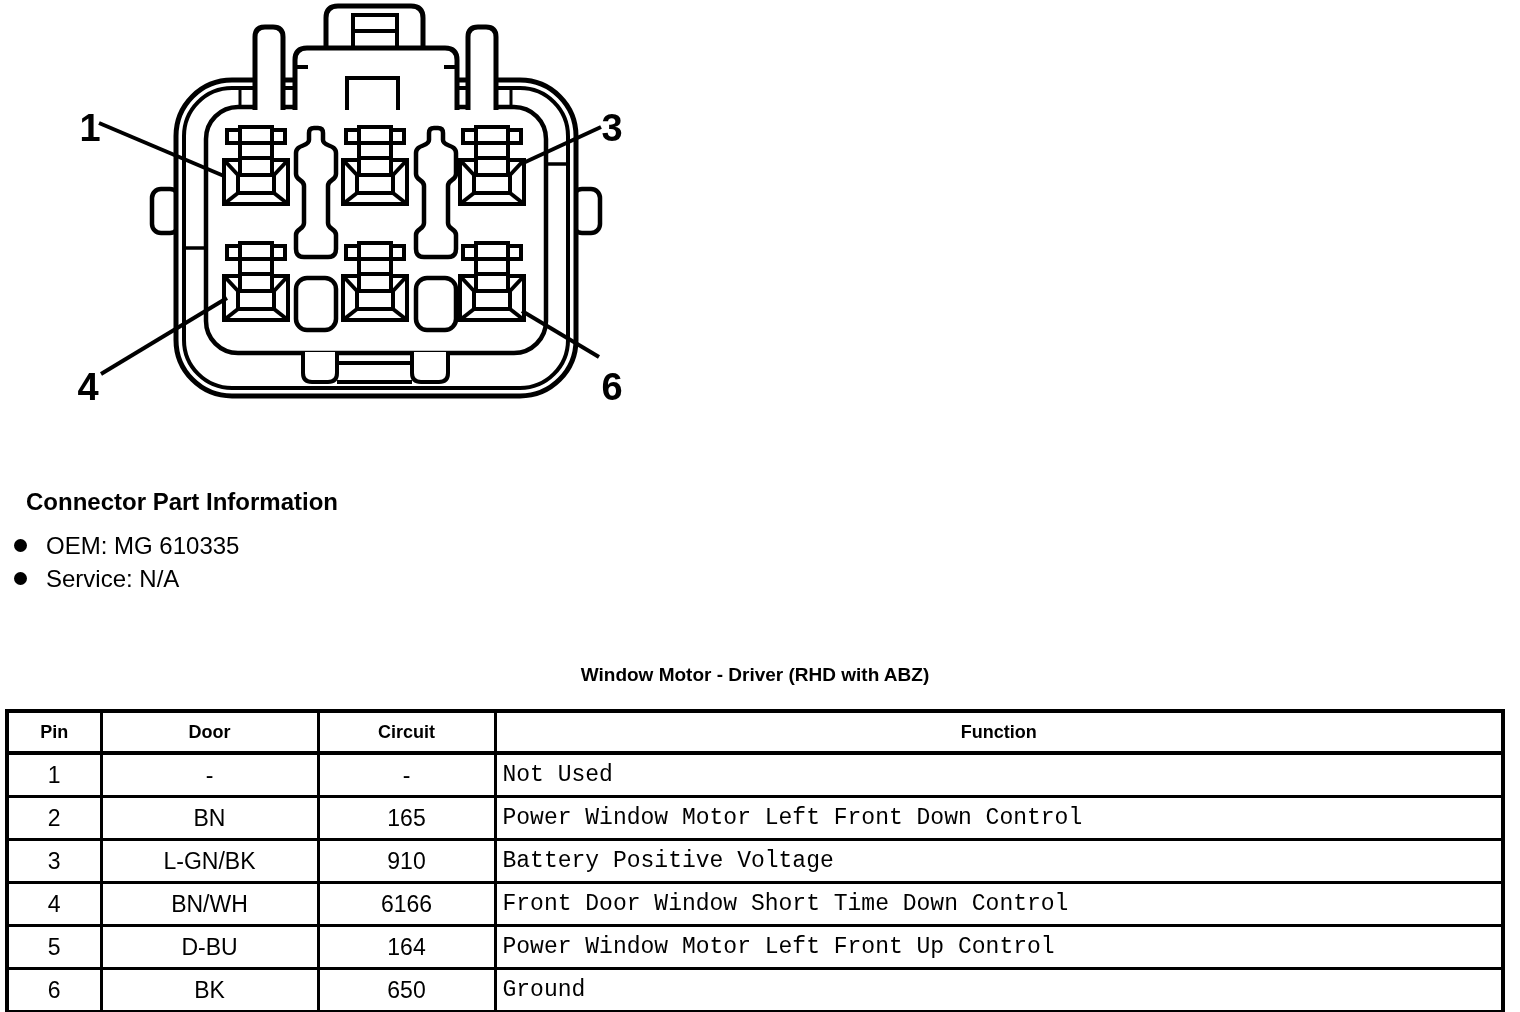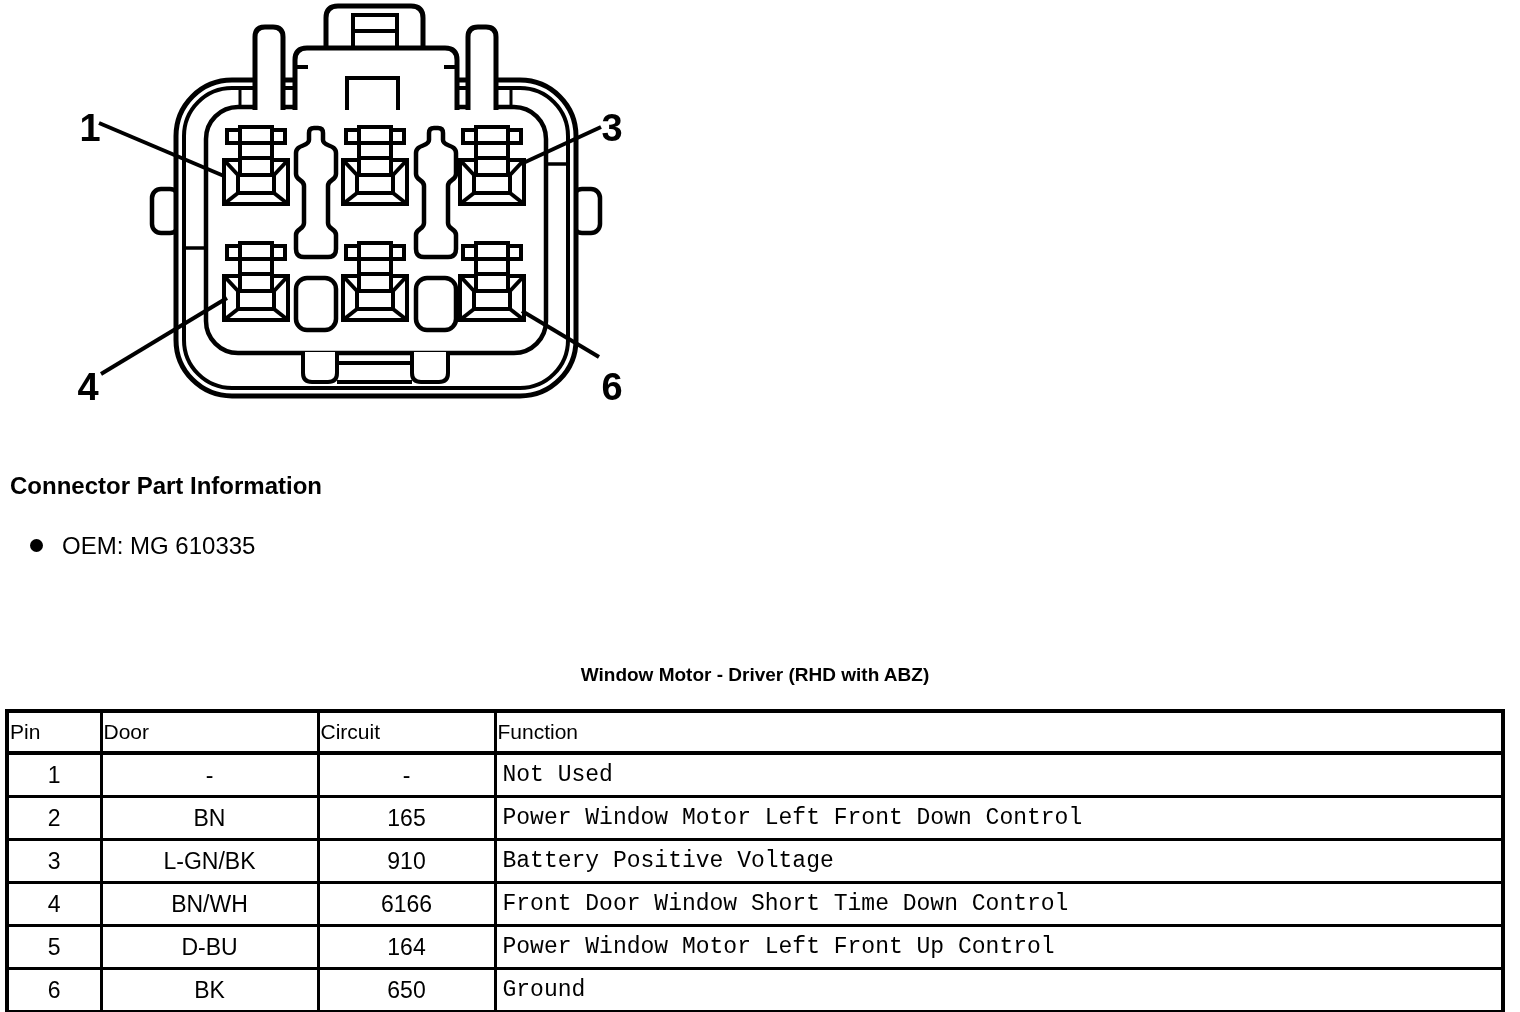--- a/index.html
+++ b/index.html
@@ -9,45 +9,45 @@
     font-family:"Liberation Sans", sans-serif;
     overflow:hidden;
   }
   .figure{position:absolute;top:0;left:0;}
   
   .wf{fill:#ffffff;stroke:#000;}
   .nf{fill:none;stroke:#000;}
   .callout-text{font-family:"Liberation Sans",sans-serif;font-weight:bold;font-size:38px;fill:#000;stroke:none;}
 
   .part-heading{
-    position:absolute;top:472px;left:10px;margin:0;
+    position:absolute;top:472px;left:10px;margin:16px;
     font-size:24px;font-weight:bold;
   }
   .part-list{
-    position:absolute;top:529px;left:28px;margin:0;padding:0;list-style:none;
+    position:absolute;top:529px;left:12px;margin:0;padding:0;list-style:none;
   }
   .part-list li{
     position:relative;font-size:24px;line-height:33px;padding-left:34px;
   }
   .part-list li .dot{
     position:absolute;left:2px;top:10px;width:13px;height:13px;
     background:#000;border-radius:50%;
   }
   .table-title{
     position:absolute;top:664px;left:5px;width:1500px;margin:0;
     text-align:center;font-size:19px;font-weight:bold;
   }
   table.pinout{
     position:absolute;top:709px;left:5px;width:1500px;
     border-collapse:collapse;table-layout:fixed;
     border:4px solid #000;
   }
   table.pinout th{
     border:3px solid #000;border-bottom:4px solid #000;
-    height:36px;font-size:21px;font-weight:normal;text-align:left;vertical-align:middle;
+    height:36px;font-size:18px;font-weight:bold;text-align:center;vertical-align:middle;
   }
   table.pinout td{
     border:3px solid #000;height:38px;font-size:23px;
     text-align:center;vertical-align:middle;
   }
   table.pinout td.fn{text-align:left;padding-left:6px;font-family:Liberation Mono, monospace;}
 </style>
 </head>
 <body>
 
@@ -139,20 +139,24 @@
   </g>
 </svg>
 
 <h2 class="part-heading">Connector Part Information</h2>
 
 <ul class="part-list">
   <li>
     <span class="dot"></span>
     <span>OEM: MG 610335</span>
   </li>
+  <li>
+    <span class="dot"></span>
+    <span>Service: N/A</span>
+  </li>
 </ul>
 
 <p class="table-title">Window Motor - Driver (RHD with ABZ)</p>
 
 <table class="pinout">
   <colgroup>
     <col style="width:94px">
       <col style="width:217px">
       <col style="width:177px">
       <col>

